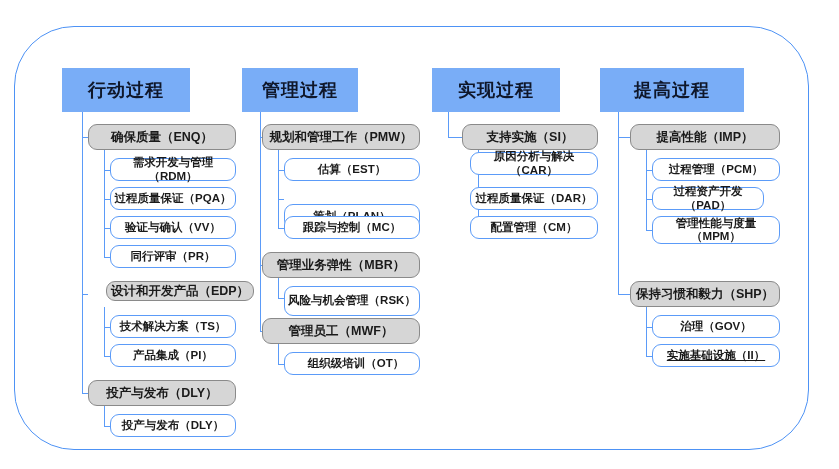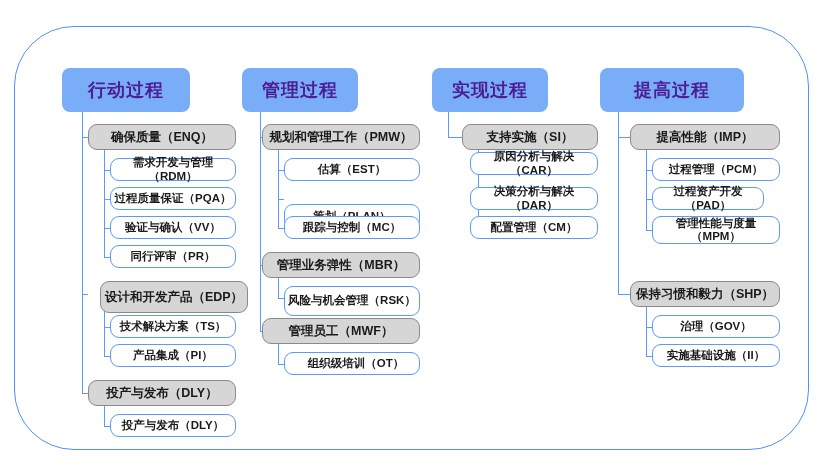--- a/index.html
+++ b/index.html
@@ -21,23 +21,23 @@
   .root-title{
     position:absolute;left:345px;top:8px;width:150px;height:42px;
     background:#0f62d6;border-radius:10px;
     display:flex;align-items:center;justify-content:center;
     color:#ffffff;font-size:21px;font-weight:700;letter-spacing:1px;
     z-index:6;
   }
 
   
   .col-head{
-    position:absolute;height:44px;background:#79adf7;border-radius:8px;
+    position:absolute;height:44px;background:#79adf7;border-radius:0;
     display:flex;align-items:center;justify-content:center;
-    color:#4c1d95;font-size:18px;font-weight:700;letter-spacing:1px;
+    color:#0f172a;font-size:18px;font-weight:700;letter-spacing:1px;
     z-index:5;
   }
 
   
   .gbox{
     position:absolute;background:#d6d6d6;border:1.4px solid #8a8a8a;
     border-radius:9px;box-sizing:border-box;
     display:flex;align-items:center;justify-content:center;
     color:#1a1a1a;font-size:12.5px;font-weight:700;
     text-align:center;line-height:1.15;z-index:4;
@@ -73,21 +73,21 @@
       <div class="vline" style="left: 104px; top: 150px; height: 106.5px;"></div>
       <div class="hline" style="left: 104px; top: 169.5px; width: 6px;"></div>
       <div class="lbox" style="left: 110px; top: 158px; width: 126px; height: 23px; white-space: pre-line;">需求开发与管理（RDM）</div>
       <div class="hline" style="left: 104px; top: 198.5px; width: 6px;"></div>
       <div class="lbox" style="left: 110px; top: 187px; width: 126px; height: 23px; white-space: pre-line;">过程质量保证（PQA）</div>
       <div class="hline" style="left: 104px; top: 227.5px; width: 6px;"></div>
       <div class="lbox" style="left: 110px; top: 216px; width: 126px; height: 23px; white-space: pre-line;">验证与确认（VV）</div>
       <div class="hline" style="left: 104px; top: 256.5px; width: 6px;"></div>
       <div class="lbox" style="left: 110px; top: 245px; width: 126px; height: 23px; white-space: pre-line;">同行评审（PR）</div>
       <div class="hline" style="left: 82px; top: 294px; width: 6px;"></div>
-      <div class="gbox" style="left: 100px; top: 281px; width: 148px; height: 32px;">设计和开发产品（EDP）</div>
+      <div class="gbox" style="left: 106px; top: 281px; width: 148px; height: 20px;">设计和开发产品（EDP）</div>
       <div class="vline" style="left: 104px; top: 307px; height: 48.5px;"></div>
       <div class="hline" style="left: 104px; top: 326.5px; width: 6px;"></div>
       <div class="lbox" style="left: 110px; top: 315px; width: 126px; height: 23px; white-space: pre-line;">技术解决方案（TS）</div>
       <div class="hline" style="left: 104px; top: 355.5px; width: 6px;"></div>
       <div class="lbox" style="left: 110px; top: 344px; width: 126px; height: 23px; white-space: pre-line;">产品集成（PI）</div>
       <div class="hline" style="left: 82px; top: 393px; width: 6px;"></div>
       <div class="gbox" style="left: 88px; top: 380px; width: 148px; height: 26px;">投产与发布（DLY）</div>
       <div class="vline" style="left: 104px; top: 406px; height: 19.5px;"></div>
       <div class="hline" style="left: 104px; top: 425.5px; width: 6px;"></div>
       <div class="lbox" style="left: 110px; top: 414px; width: 126px; height: 23px; white-space: pre-line;">投产与发布（DLY）</div>
@@ -105,44 +105,44 @@
       <div class="hline" style="left: 260px; top: 265px; width: 2px;"></div>
       <div class="gbox" style="left: 262px; top: 252px; width: 158px; height: 26px;">管理业务弹性（MBR）</div>
       <div class="vline" style="left: 278px; top: 278px; height: 19.5px;"></div>
       <div class="hline" style="left: 278px; top: 297.5px; width: 6px;"></div>
       <div class="lbox" style="left: 284px; top: 286px; width: 136px; height: 30px; white-space: pre-line;">风险与机会管理（RSK）</div>
       <div class="hline" style="left: 260px; top: 331px; width: 2px;"></div>
       <div class="gbox" style="left: 262px; top: 318px; width: 158px; height: 26px;">管理员工（MWF）</div>
       <div class="vline" style="left: 278px; top: 344px; height: 19.5px;"></div>
       <div class="hline" style="left: 278px; top: 363.5px; width: 6px;"></div>
       <div class="lbox" style="left: 284px; top: 352px; width: 136px; height: 23px; white-space: pre-line; padding-left: 8px;">组织级培训（OT）</div>
-      <div class="col-head" style="left: 432px; top: 68px; width: 116px;">实现过程</div>
+      <div class="col-head" style="left: 432px; top: 68px; width: 128px;">实现过程</div>
       <div class="vline" style="left: 448px; top: 112px; height: 25px;"></div>
       <div class="hline" style="left: 448px; top: 137px; width: 14px;"></div>
       <div class="gbox" style="left: 462px; top: 124px; width: 136px; height: 26px;">支持实施（SI）</div>
       <div class="vline" style="left: 478px; top: 150px; height: 77.5px;"></div>
       <div class="hline" style="left: 478px; top: 169.5px;"></div>
       <div class="lbox" style="left: 470px; top: 152px; width: 128px; height: 23px; white-space: pre-line;">原因分析与解决（CAR）</div>
       <div class="hline" style="left: 478px; top: 198.5px;"></div>
-      <div class="lbox" style="left: 470px; top: 187px; width: 128px; height: 23px; white-space: pre-line;">决策分析与解决（DAR）</div>
+      <div class="lbox" style="left: 470px; top: 187px; width: 128px; height: 23px; white-space: pre-line;">过程质量保证（DAR）</div>
       <div class="hline" style="left: 478px; top: 227.5px;"></div>
       <div class="lbox" style="left: 470px; top: 216px; width: 128px; height: 23px; white-space: pre-line;">配置管理（CM）</div>
       <div class="col-head" style="left: 600px; top: 68px; width: 144px;">提高过程</div>
       <div class="vline" style="left: 618px; top: 112px; height: 182px;"></div>
       <div class="hline" style="left: 618px; top: 137px; width: 12px;"></div>
       <div class="gbox" style="left: 630px; top: 124px; width: 150px; height: 26px;">提高性能（IMP）</div>
       <div class="vline" style="left: 646px; top: 150px; height: 80px;"></div>
       <div class="hline" style="left: 646px; top: 169.5px; width: 6px;"></div>
       <div class="lbox" style="left: 652px; top: 158px; width: 128px; height: 23px; white-space: pre-line;">过程管理（PCM）</div>
       <div class="hline" style="left: 646px; top: 198.5px; width: 6px;"></div>
       <div class="lbox" style="left: 652px; top: 187px; width: 112px; height: 23px; white-space: pre-line;">过程资产开发（PAD）</div>
       <div class="hline" style="left: 646px; top: 230px; width: 6px;"></div>
       <div class="lbox two-line" style="left: 652px; top: 216px; width: 128px; height: 28px; white-space: pre-line;">管理性能与度量
 （MPM）</div>
       <div class="hline" style="left: 618px; top: 294px; width: 12px;"></div>
       <div class="gbox" style="left: 630px; top: 281px; width: 150px; height: 26px;">保持习惯和毅力（SHP）</div>
       <div class="vline" style="left: 646px; top: 307px; height: 48.5px;"></div>
       <div class="hline" style="left: 646px; top: 326.5px; width: 6px;"></div>
       <div class="lbox" style="left: 652px; top: 315px; width: 128px; height: 23px; white-space: pre-line;">治理（GOV）</div>
       <div class="hline" style="left: 646px; top: 355.5px; width: 6px;"></div>
-      <div class="lbox" style="left: 652px; top: 344px; width: 128px; height: 23px; white-space: pre-line;">实施基础设施（II）</div>
+      <div class="lbox" style="left: 652px; top: 344px; width: 128px; height: 23px; white-space: pre-line; text-decoration: underline;">实施基础设施（II）</div>
     </div>
 </div>
 
 </body></html>

